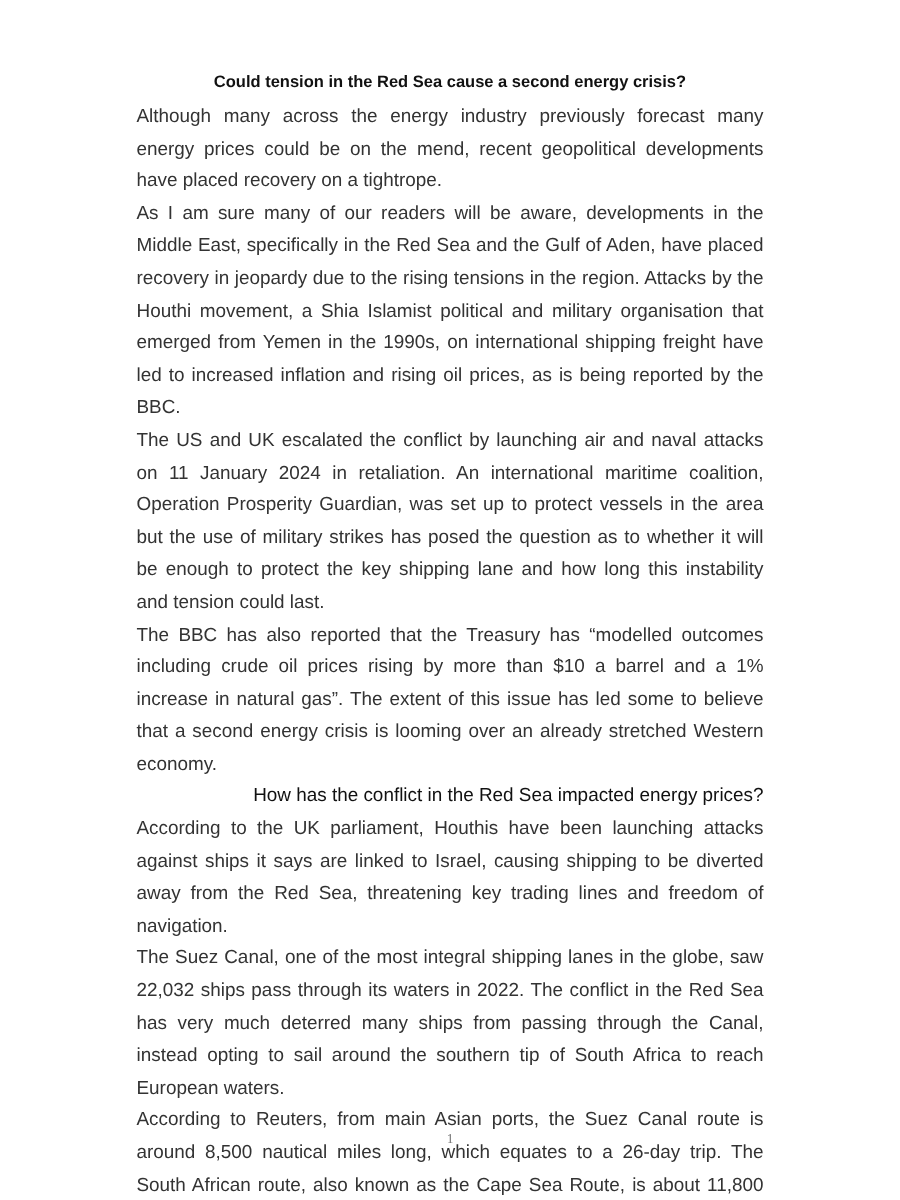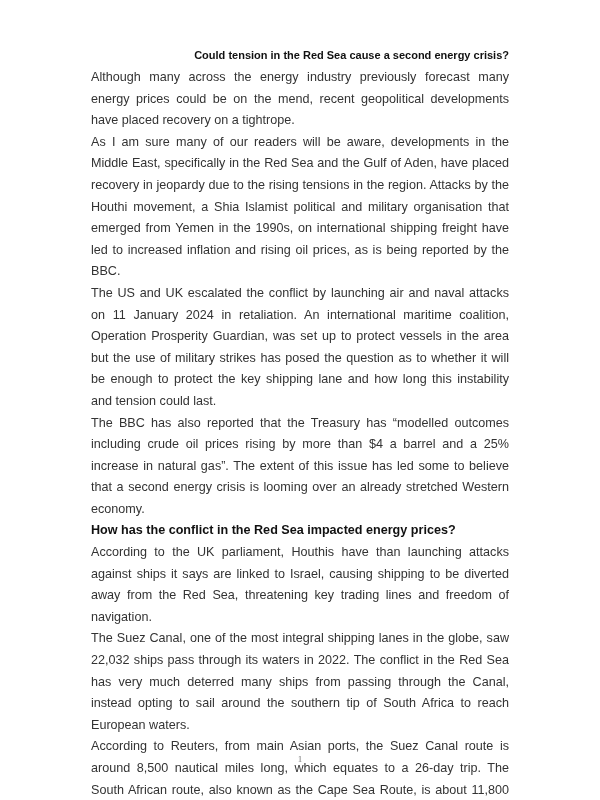--- a/index.html
+++ b/index.html
@@ -5,48 +5,48 @@
   html, body { margin: 0; padding: 0; background: #ffffff; }
   body { width: 600px; height: 800px; position: relative; overflow: hidden; }
   .page {
     position: absolute; left: 91px; top: 45px; width: 418px;
     font-family: "Liberation Sans", sans-serif;
     color: #333333;
   }
   .title {
     font-family: "Liberation Sans", sans-serif;
     font-weight: bold; font-size: 11px; color: #111111;
-    text-align: right; line-height: 20px; margin: 0 0 2px 0;
+    text-align: center; line-height: 20px; margin: 0 0 2px 0;
   }
   .para {
     font-size: 12.6px; line-height: 21.6px; text-align: justify;
     margin: 0; padding: 0;
   }
   .para.last { text-align-last: justify; }
   .subhead {
-    font-weight: bold; font-size: 12.6px; line-height: 21.6px;
-    color: #111111; margin: 0;
+    font-weight: normal; font-size: 12.6px; line-height: 21.6px;
+    color: #111111; margin: 0; text-align: right;
   }
   .page-number {
     position: absolute; left: 0; width: 600px; top: 754px;
     text-align: center; font-family: "Liberation Serif", serif;
     font-size: 9px; color: #777777;
   }
 </style>
 </head>
 <body>
 
 <div class="page">
   <h1 class="title">Could tension in the Red Sea cause a second energy crisis?</h1>
 
   <p class="para">Although many across the energy industry previously forecast many energy prices could be on the mend, recent geopolitical developments have placed recovery on a tightrope.</p>
   <p class="para">As I am sure many of our readers will be aware, developments in the Middle East, specifically in the Red Sea and the Gulf of Aden, have placed recovery in jeopardy due to the rising tensions in the region. Attacks by the Houthi movement, a Shia Islamist political and military organisation that emerged from Yemen in the 1990s, on international shipping freight have led to increased inflation and rising oil prices, as is being reported by the BBC.</p>
   <p class="para">The US and UK escalated the conflict by launching air and naval attacks on 11 January 2024 in retaliation. An international maritime coalition, Operation Prosperity Guardian, was set up to protect vessels in the area but the use of military strikes has posed the question as to whether it will be enough to protect the key shipping lane and how long this instability and tension could last.</p>
-  <p class="para">The BBC has also reported that the Treasury has “modelled outcomes including crude oil prices rising by more than $4 a barrel and a 25% increase in natural gas”. The extent of this issue has led some to believe that a second energy crisis is looming over an already stretched Western economy.</p>
+  <p class="para">The BBC has also reported that the Treasury has “modelled outcomes including crude oil prices rising by more than $10 a barrel and a 1% increase in natural gas”. The extent of this issue has led some to believe that a second energy crisis is looming over an already stretched Western economy.</p>
 
   <h2 class="subhead">How has the conflict in the Red Sea impacted energy prices?</h2>
 
-  <p class="para">According to the UK parliament, Houthis have than launching attacks against ships it says are linked to Israel, causing shipping to be diverted away from the Red Sea, threatening key trading lines and freedom of navigation.</p>
+  <p class="para">According to the UK parliament, Houthis have been launching attacks against ships it says are linked to Israel, causing shipping to be diverted away from the Red Sea, threatening key trading lines and freedom of navigation.</p>
   <p class="para">The Suez Canal, one of the most integral shipping lanes in the globe, saw 22,032 ships pass through its waters in 2022. The conflict in the Red Sea has very much deterred many ships from passing through the Canal, instead opting to sail around the southern tip of South Africa to reach European waters.</p>
   <p class="para last">According to Reuters, from main Asian ports, the Suez Canal route is around 8,500 nautical miles long, which equates to a 26-day trip. The South African route, also known as the Cape Sea Route, is about 11,800 nautical miles, taking as much as 36 days to navigate. With many UK oil imports from Australia, Asia and the Middle East coming via the Suez Canal, this has strained what is</p>
 </div>
 
 <div class="page-number">1</div>
 
 </body></html>

